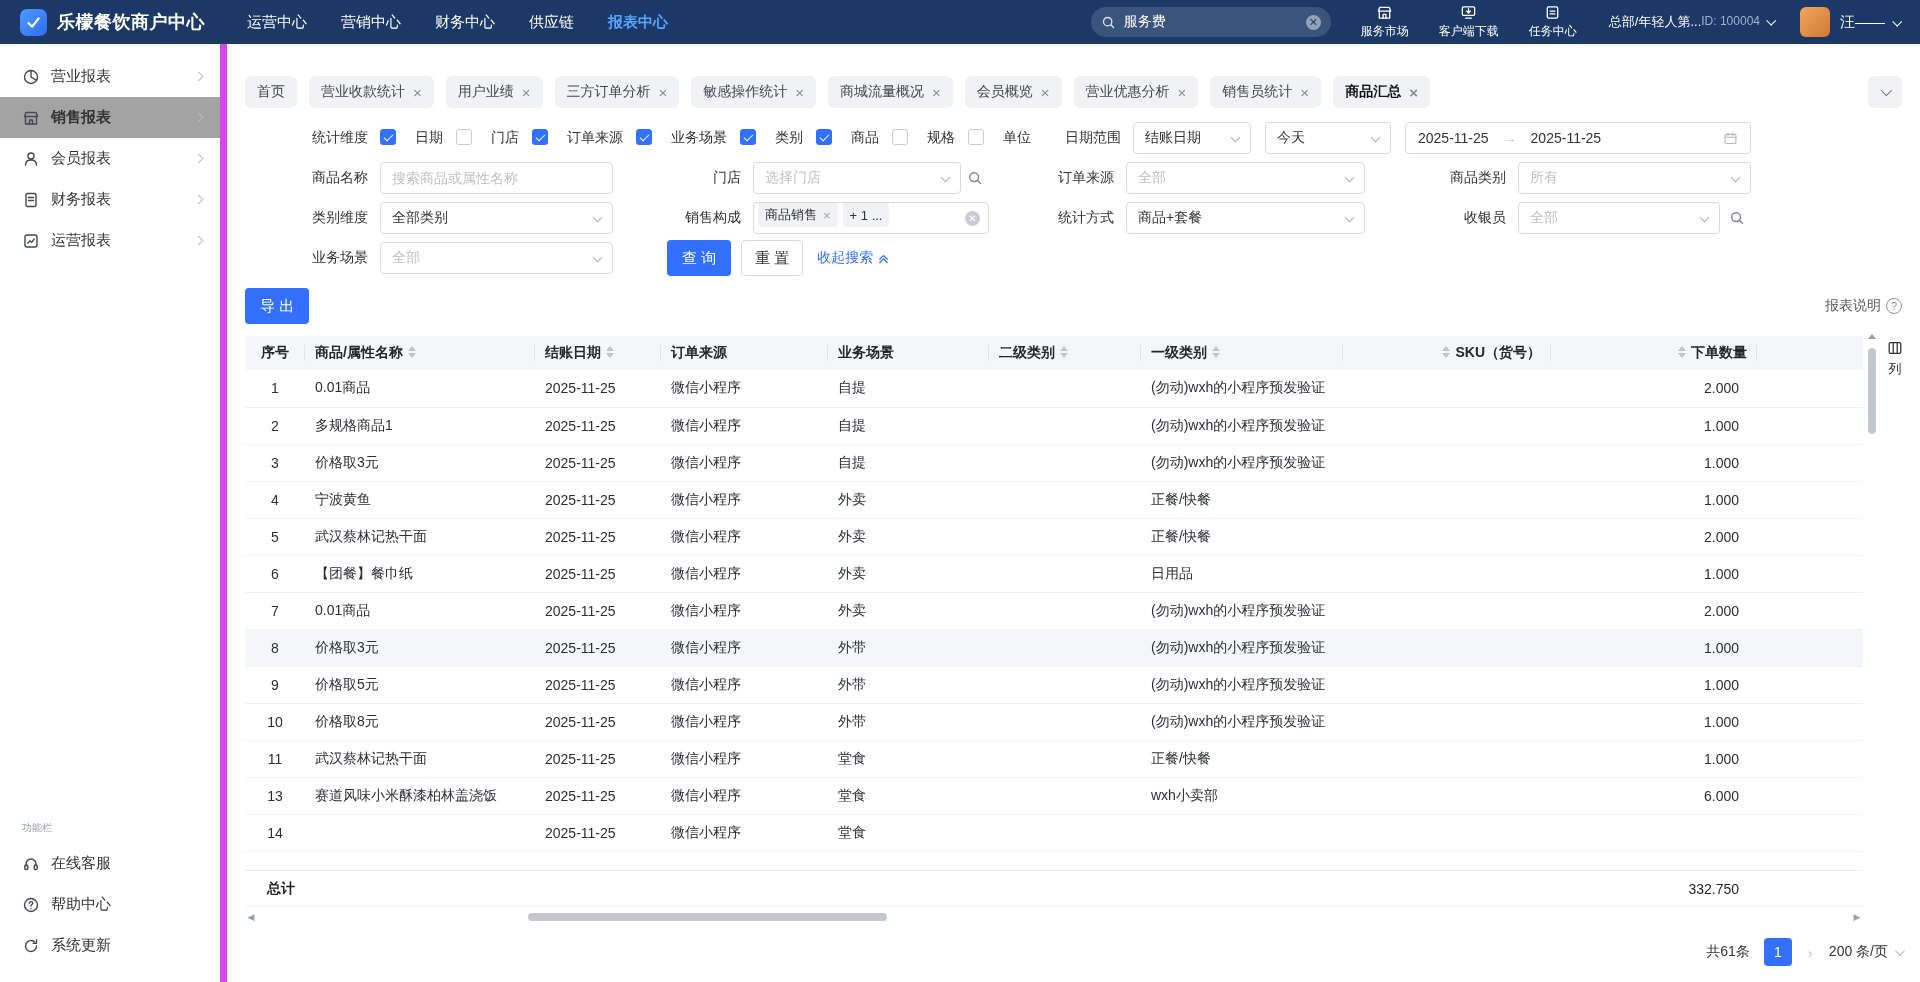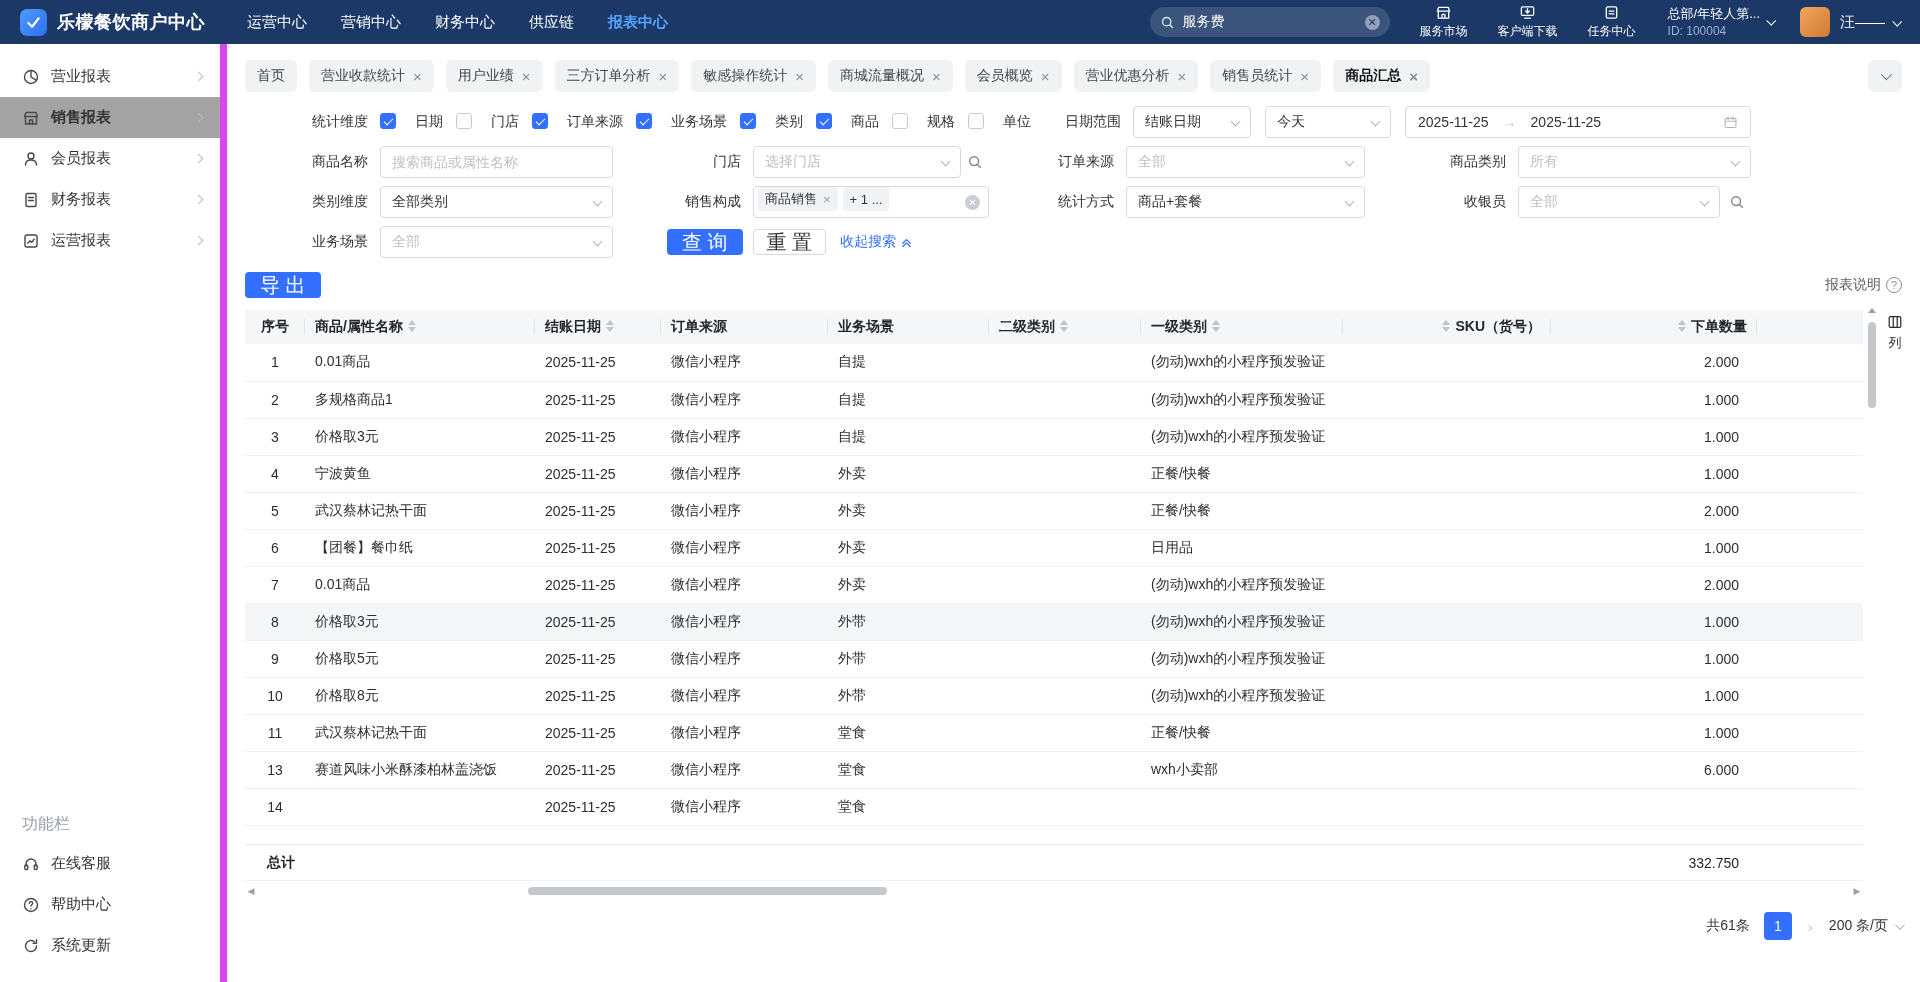--- a/index.html
+++ b/index.html
@@ -12,40 +12,40 @@
 .logo-icon{width:27px;height:27px;border-radius:7px;background:linear-gradient(135deg,#4e9bff,#2f6df0);display:flex;align-items:center;justify-content:center;color:#fff}
 .logo-text{font-size:18px;font-weight:bold;letter-spacing:.5px;white-space:nowrap}
 .top-menu{display:flex;gap:34px;font-size:15px;white-space:nowrap}
 .mi{cursor:pointer}
 .mi.active{color:#57a4ff;font-weight:bold}
 .top-search{margin-left:auto;width:240px;height:30px;border-radius:15px;background:rgba(255,255,255,.14);display:flex;align-items:center;padding:0 10px;gap:8px;font-size:14px;cursor:text}
 .top-search .q{flex:1;color:#fff}
 .clear-circle{width:15px;height:15px;border-radius:50%;background:rgba(255,255,255,.45);color:#1b3866;font-size:11px;line-height:15px;text-align:center;cursor:pointer}
 .quick{display:flex;flex-direction:column;align-items:center;gap:2px;font-size:12px;margin-left:30px;cursor:pointer;white-space:nowrap}
 .org{display:flex;align-items:center;margin-left:32px;gap:7px;cursor:pointer}
-.org-lines{display:flex;flex-direction:column;align-items:flex-start;line-height:1.35}
+.org-lines{display:flex;flex-direction:row;align-items:flex-start;line-height:1.35}
 .org-name{font-size:13px;white-space:nowrap}
 .org-id{font-size:12px;color:#9db1d2;white-space:nowrap}
 .chev-down{width:7px;height:7px;border-right:1.5px solid #fff;border-bottom:1.5px solid #fff;transform:rotate(45deg) translateY(-1px)}
 .avatar{width:30px;height:30px;border-radius:6px;margin-left:26px;background:linear-gradient(135deg,#f2a65e,#cf7a33);cursor:pointer}
 .uname{margin-left:10px;font-size:15px;display:flex;align-items:center;gap:8px;cursor:pointer;white-space:nowrap}
 
 .shell{display:flex;height:938px}
 .sidebar{width:227px;border-right:7px solid #d946ef;position:relative;padding-top:12px;flex-shrink:0}
 .side-item{height:41px;display:flex;align-items:center;padding:0 18px 0 22px;gap:11px;font-size:15px;cursor:pointer}
 .side-item .lbl{flex:1}
 .side-item.active{background:#a3a3a3;font-weight:bold}
 .side-item .icn{color:#44484f;display:flex}
 .chev-r{width:7px;height:7px;border-right:1.5px solid #b8bcc4;border-bottom:1.5px solid #b8bcc4;transform:rotate(-45deg)}
 .side-footer{position:absolute;left:0;right:0;bottom:16px}
-.sf-title{padding:0 22px;font-size:16px;color:#9aa0a8;margin-bottom:8px}
+.sf-title{padding:0 22px;font-size:10px;color:#9aa0a8;margin-bottom:8px}
 .sf-item{height:41px;display:flex;align-items:center;gap:11px;padding:0 22px;font-size:15px;cursor:pointer}
 .sf-item .icn{color:#44484f;display:flex}
 
-.main{flex:1;padding:0 18px;position:relative;overflow:hidden}
+.main{flex:1;padding:16px 18px;position:relative;overflow:hidden}
 .tabbar{display:flex;align-items:center;gap:12px;padding:16px 0 10px}
 .tab{height:32px;background:#f1f2f4;border-radius:6px;display:flex;align-items:center;padding:0 12px;font-size:14px;color:#42464d;gap:8px;cursor:pointer;white-space:nowrap}
 .tab.active{color:#111316;font-weight:bold}
 .tab-x{color:#878c94;font-size:15px;line-height:1;cursor:pointer}
 .tab-more{margin-left:auto;width:34px;height:32px;background:#f1f2f4;border-radius:6px;display:flex;align-items:center;justify-content:center;cursor:pointer}
 .chev-d{width:8px;height:8px;border-right:1.5px solid #6b7077;border-bottom:1.5px solid #6b7077;transform:rotate(45deg) translateY(-2px)}
 
 .f-row{display:flex;align-items:center;height:40px;width:1506px}
 .f-label{text-align:right;padding-right:12px;font-size:14px;color:#333;flex-shrink:0;white-space:nowrap}
 .w-l1{width:135px}.w-l2{width:140px}.w-l3{width:137px}.w-l4{width:153px}
@@ -61,21 +61,21 @@
 .cb .box.checked::after{content:"";position:absolute;left:5px;top:2px;width:4px;height:8px;border-right:1.8px solid #fff;border-bottom:1.8px solid #fff;transform:rotate(45deg)}
 .date-label{margin-left:auto}
 .drange{width:346px;height:32px;border:1px solid #d9d9d9;border-radius:4px;display:flex;align-items:center;padding:0 12px;gap:14px;font-size:14px;margin-left:14px;cursor:pointer;flex-shrink:0}
 .drange .arrow{color:#bfbfbf}
 .drange .cal{margin-left:auto;color:#b4b8be;display:flex}
 .icon-btn{width:28px;height:32px;display:flex;align-items:center;justify-content:center;color:#80858d;cursor:pointer;flex-shrink:0}
 .msel{position:relative;width:236px;height:32px;border:1px solid #d9d9d9;border-radius:4px;display:flex;align-items:flex-start;gap:5px;padding:0 26px 0 4px;cursor:pointer;flex-shrink:0}
 .mtag{background:#f0f2f5;border-radius:3px;height:24px;display:flex;align-items:center;gap:6px;padding:0 7px;font-size:13px;color:#333;white-space:nowrap}
 .tag-x{color:#9aa0a8;font-size:13px;cursor:pointer}
 .msel .clear{position:absolute;right:8px;top:8px;width:15px;height:15px;border-radius:50%;background:#c9ccd2;color:#fff;font-size:10px;line-height:15px;text-align:center;cursor:pointer}
-.btn{height:26px;border-radius:4px;font-size:20px;display:inline-flex;align-items:center;justify-content:center;cursor:pointer;white-space:nowrap}
+.btn{height:36px;border-radius:4px;font-size:15px;display:inline-flex;align-items:center;justify-content:center;cursor:pointer;white-space:nowrap}
 .btn-primary{background:#3370ff;color:#fff;border:none;padding:0 15px}
 .btn-plain{background:#fff;border:1px solid #d9d9d9;color:#333;padding:0 13px}
 .link{color:#3370ff;font-size:14px;display:inline-flex;align-items:center;gap:4px;cursor:pointer;white-space:nowrap}
 
 .toolbar{display:flex;align-items:center;margin:10px 0 12px;width:1657px}
 .report-help{margin-left:auto;color:#595959;font-size:14px;display:flex;align-items:center;gap:5px;cursor:pointer}
 .qmark{width:16px;height:16px;border:1px solid #8a8f97;border-radius:50%;font-size:11px;line-height:14px;text-align:center;color:#8a8f97}
 
 .tz{position:relative;width:1618px}
 table.grid{border-collapse:collapse;table-layout:fixed;width:1618px}

